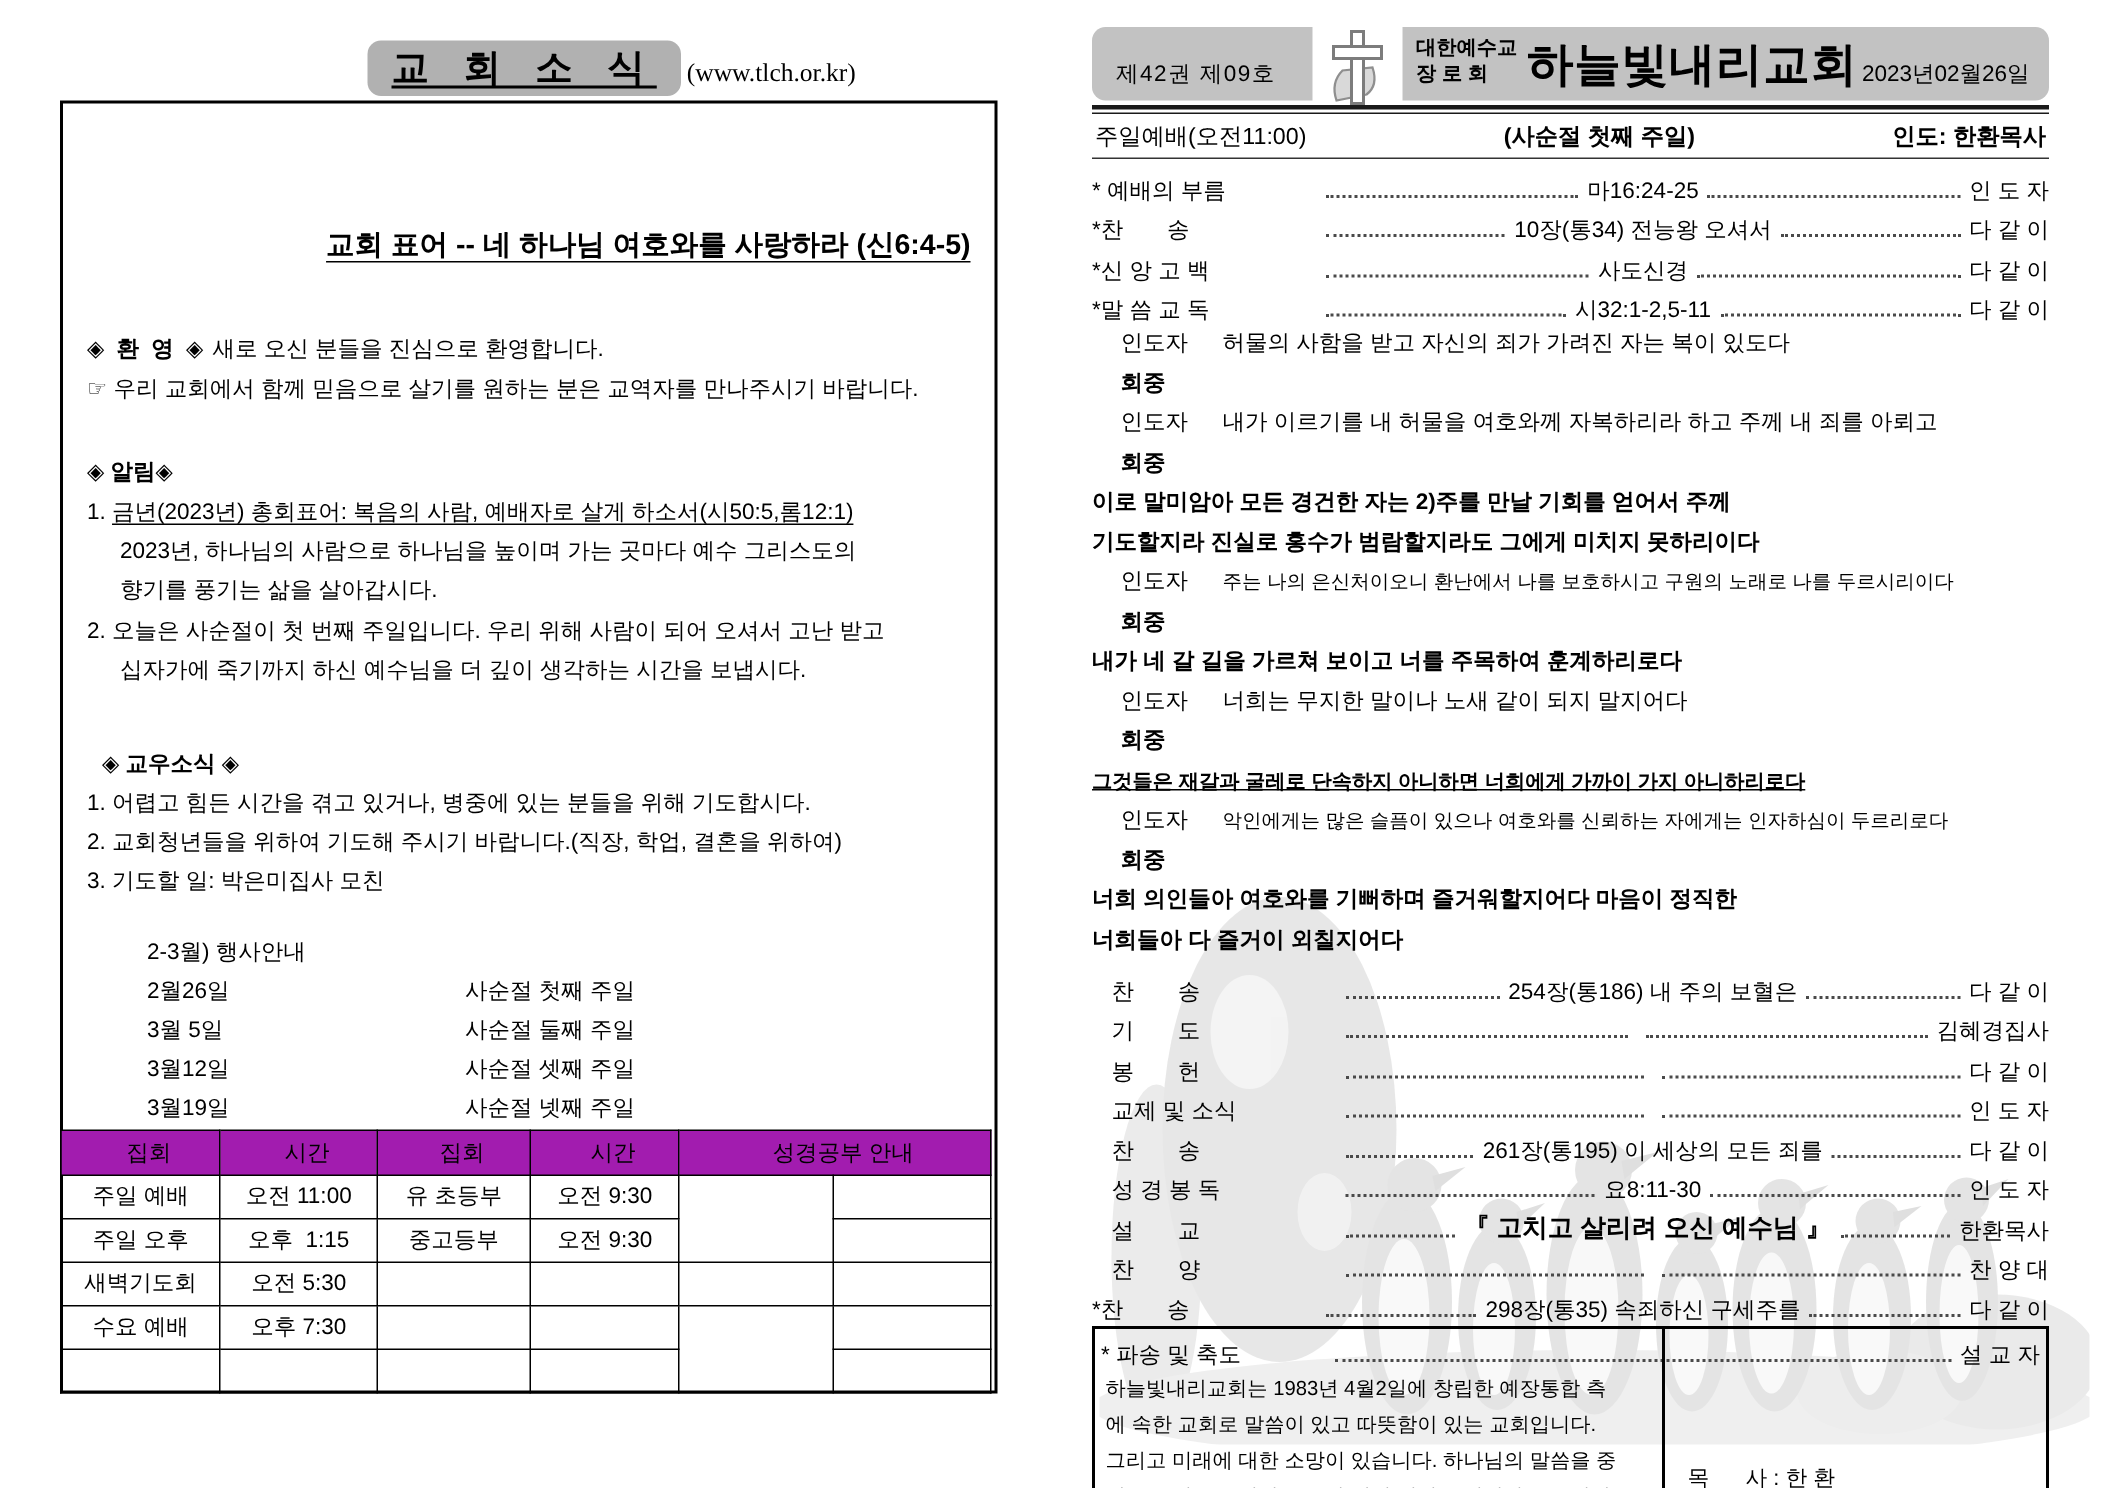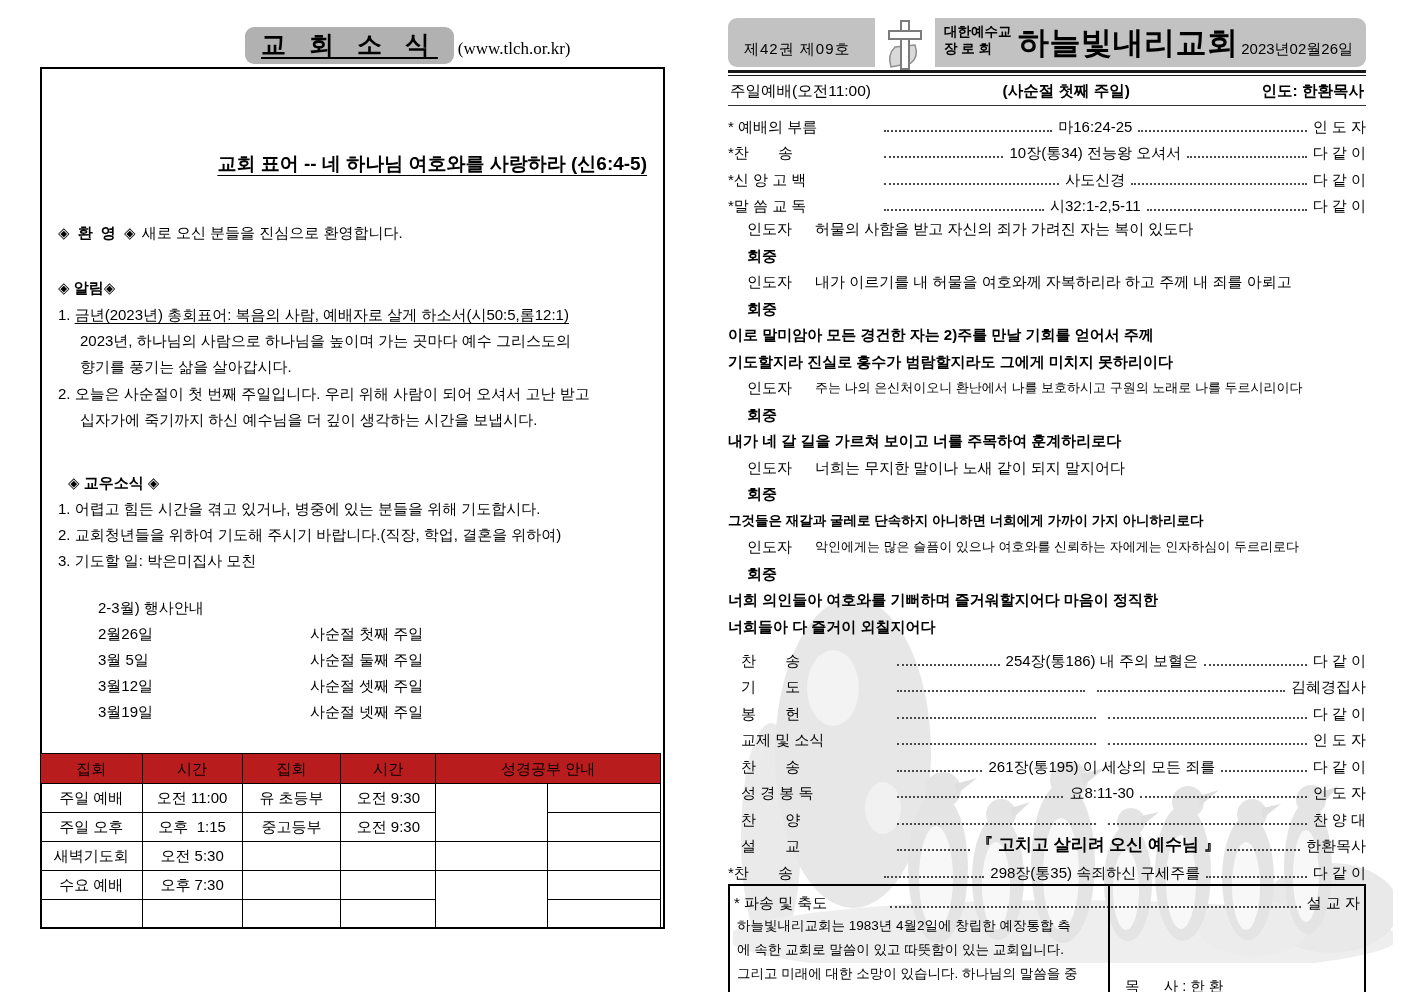--- a/index.html
+++ b/index.html
@@ -25,21 +25,21 @@
   .item{padding-left:22px;text-indent:-22px;margin-top:1px;}
   .cont{padding-left:22px;}
   .u{text-decoration:underline;text-underline-offset:3px;}
   .news-sec{margin-top:37px;}
   .news-sec .sec-title{margin-top:0;padding-left:10px;}
   .events{margin-top:21px;padding-left:40px;}
   .evrow{display:flex;}
   .evdate{width:212px;white-space:pre;}
   .schedule{position:absolute;left:-2px;right:-2px;bottom:-2px;border-collapse:collapse;table-layout:fixed;}
   .schedule th,.schedule td{border:1px solid #000;text-align:center;white-space:pre;font-weight:normal;}
-  .schedule th{background:#b91c1c;height:27px;font-size:15px;}
+  .schedule th{background:#a21caf;height:27px;font-size:15px;padding-left:12px;}
   .schedule td{height:26px;font-size:15px;}
   .schedule .c0{width:101px;} .schedule .c1{width:100px;} .schedule .c2{width:99px;}
   .schedule .c3{width:95px;} .schedule .c4{width:115px;} .schedule .c5{width:117px;}
   
   .right-page{position:absolute;left:728px;top:18px;width:638px;}
   .right-page > *{position:relative;}
   .wm{position:absolute;left:5px;top:560px;width:660px;height:385px;}
   .banner{background:#c2c2c2;border-radius:9px;height:49px;position:relative;}
   .issue{position:absolute;left:16px;bottom:8px;font-size:15px;letter-spacing:1px;}
   .logo{position:absolute;left:147px;top:-5px;width:60px;height:63px;background:#fff;display:flex;align-items:center;justify-content:center;}
@@ -54,41 +54,42 @@
   .olabel{white-space:pre;min-width:150px;flex:none;}
   .indent .olabel{padding-left:13px;}
   .fill{flex:1 1 0;border-bottom:2px dotted #4a4a4a;margin:0 6px 5px;}
   .ocenter{white-space:pre;}
   .oright{white-space:pre;flex:none;}
   .sermon{font-size:17px;font-weight:bold;}
   .rline{display:flex;font-size:15px;line-height:26.5px;}
   .rspeaker{width:68px;padding-left:19px;flex:none;white-space:pre;}
   .bold{font-weight:bold;flex-direction:column;}
   .sm .rtext{font-size:13px;}
-  .bsm .rtext{font-size:13.5px;}
+  .bsm .rtext{font-size:13.5px;text-decoration:underline;}
   .bbox{border:2px solid #000;height:149px;position:relative;margin-top:1px;}
   .bbox .oline{padding:0 4px;height:27px;}
   .bdiv{position:absolute;left:378px;top:0;bottom:0;width:2px;background:#000;}
   .bcols{display:flex;}
   .babout{width:366px;padding:1px 4px 0 7px;font-size:13.5px;line-height:24.3px;white-space:pre-line;}
   .bstaff{padding:2px 0 0 18px;font-size:14.5px;line-height:28.5px;white-space:pre;}
   .rfooter{text-align:center;font-size:14.5px;margin-top:10px;letter-spacing:0.3px;}
 </style>
 </head>
 <body>
 
 <div class="left-page">
   <div class="lheader">
     <div class="ltitle-box"><span>교 회 소 식</span></div>
     <div class="lurl">(www.tlch.or.kr)</div>
   </div>
   <div class="lbox">
     <div class="inner">
       <div class="motto"><span>교회 표어 -- 네 하나님 여호와를 사랑하라 (신6:4-5)</span></div>
       <div class="welcome"><b>◈ 환 영 ◈</b><span> 새로 오신 분들을 진심으로 환영합니다.</span></div>
+      <div class="note">☞ 우리 교회에서 함께 믿음으로 살기를 원하는 분은 교역자를 만나주시기 바랍니다.</div>
 
       <div class="sec-title">◈ 알림◈</div>
       <div class="item"><span>1. </span><span class="u">금년(2023년) 총회표어: 복음의 사람, 예배자로 살게 하소서(시50:5,롬12:1)</span></div>
       <div class="cont">2023년, 하나님의 사람으로 하나님을 높이며 가는 곳마다 예수 그리스도의</div>
       <div class="cont">향기를 풍기는 삶을 살아갑시다.</div>
       <div class="item">2. 오늘은 사순절이 첫 번째 주일입니다. 우리 위해 사람이 되어 오셔서 고난 받고</div>
       <div class="cont">십자가에 죽기까지 하신 예수님을 더 깊이 생각하는 시간을 보냅시다.</div>
 
       <div class="news-sec">
         <div class="sec-title">◈ 교우소식 ◈</div>
@@ -356,32 +357,32 @@
         <span class="oright">다 같 이</span>
       </div>
     <div class="oline indent">
         <span class="olabel">성 경 봉 독</span>
         <span class="fill"></span>
         <span class="ocenter">요8:11-30</span>
         <span class="fill"></span>
         <span class="oright">인 도 자</span>
       </div>
     <div class="oline indent">
+        <span class="olabel">설       교</span>
+        <span class="fill"></span>
+        <span class="ocenter sermon">『 고치고 살리려 오신 예수님 』</span>
+        <span class="fill"></span>
+        <span class="oright">한환목사</span>
+      </div>
+    <div class="oline indent">
         <span class="olabel">찬       양</span>
         <span class="fill"></span>
         <span class="ocenter"></span>
         <span class="fill"></span>
         <span class="oright">찬 양 대</span>
-      </div>
-    <div class="oline indent">
-        <span class="olabel">설       교</span>
-        <span class="fill"></span>
-        <span class="ocenter sermon">『 고치고 살리려 오신 예수님 』</span>
-        <span class="fill"></span>
-        <span class="oright">한환목사</span>
       </div>
     <div class="oline">
         <span class="olabel">*찬       송</span>
         <span class="fill"></span>
         <span class="ocenter">298장(통35) 속죄하신 구세주를</span>
         <span class="fill"></span>
         <span class="oright">다 같 이</span>
       </div>
   </div>
 

